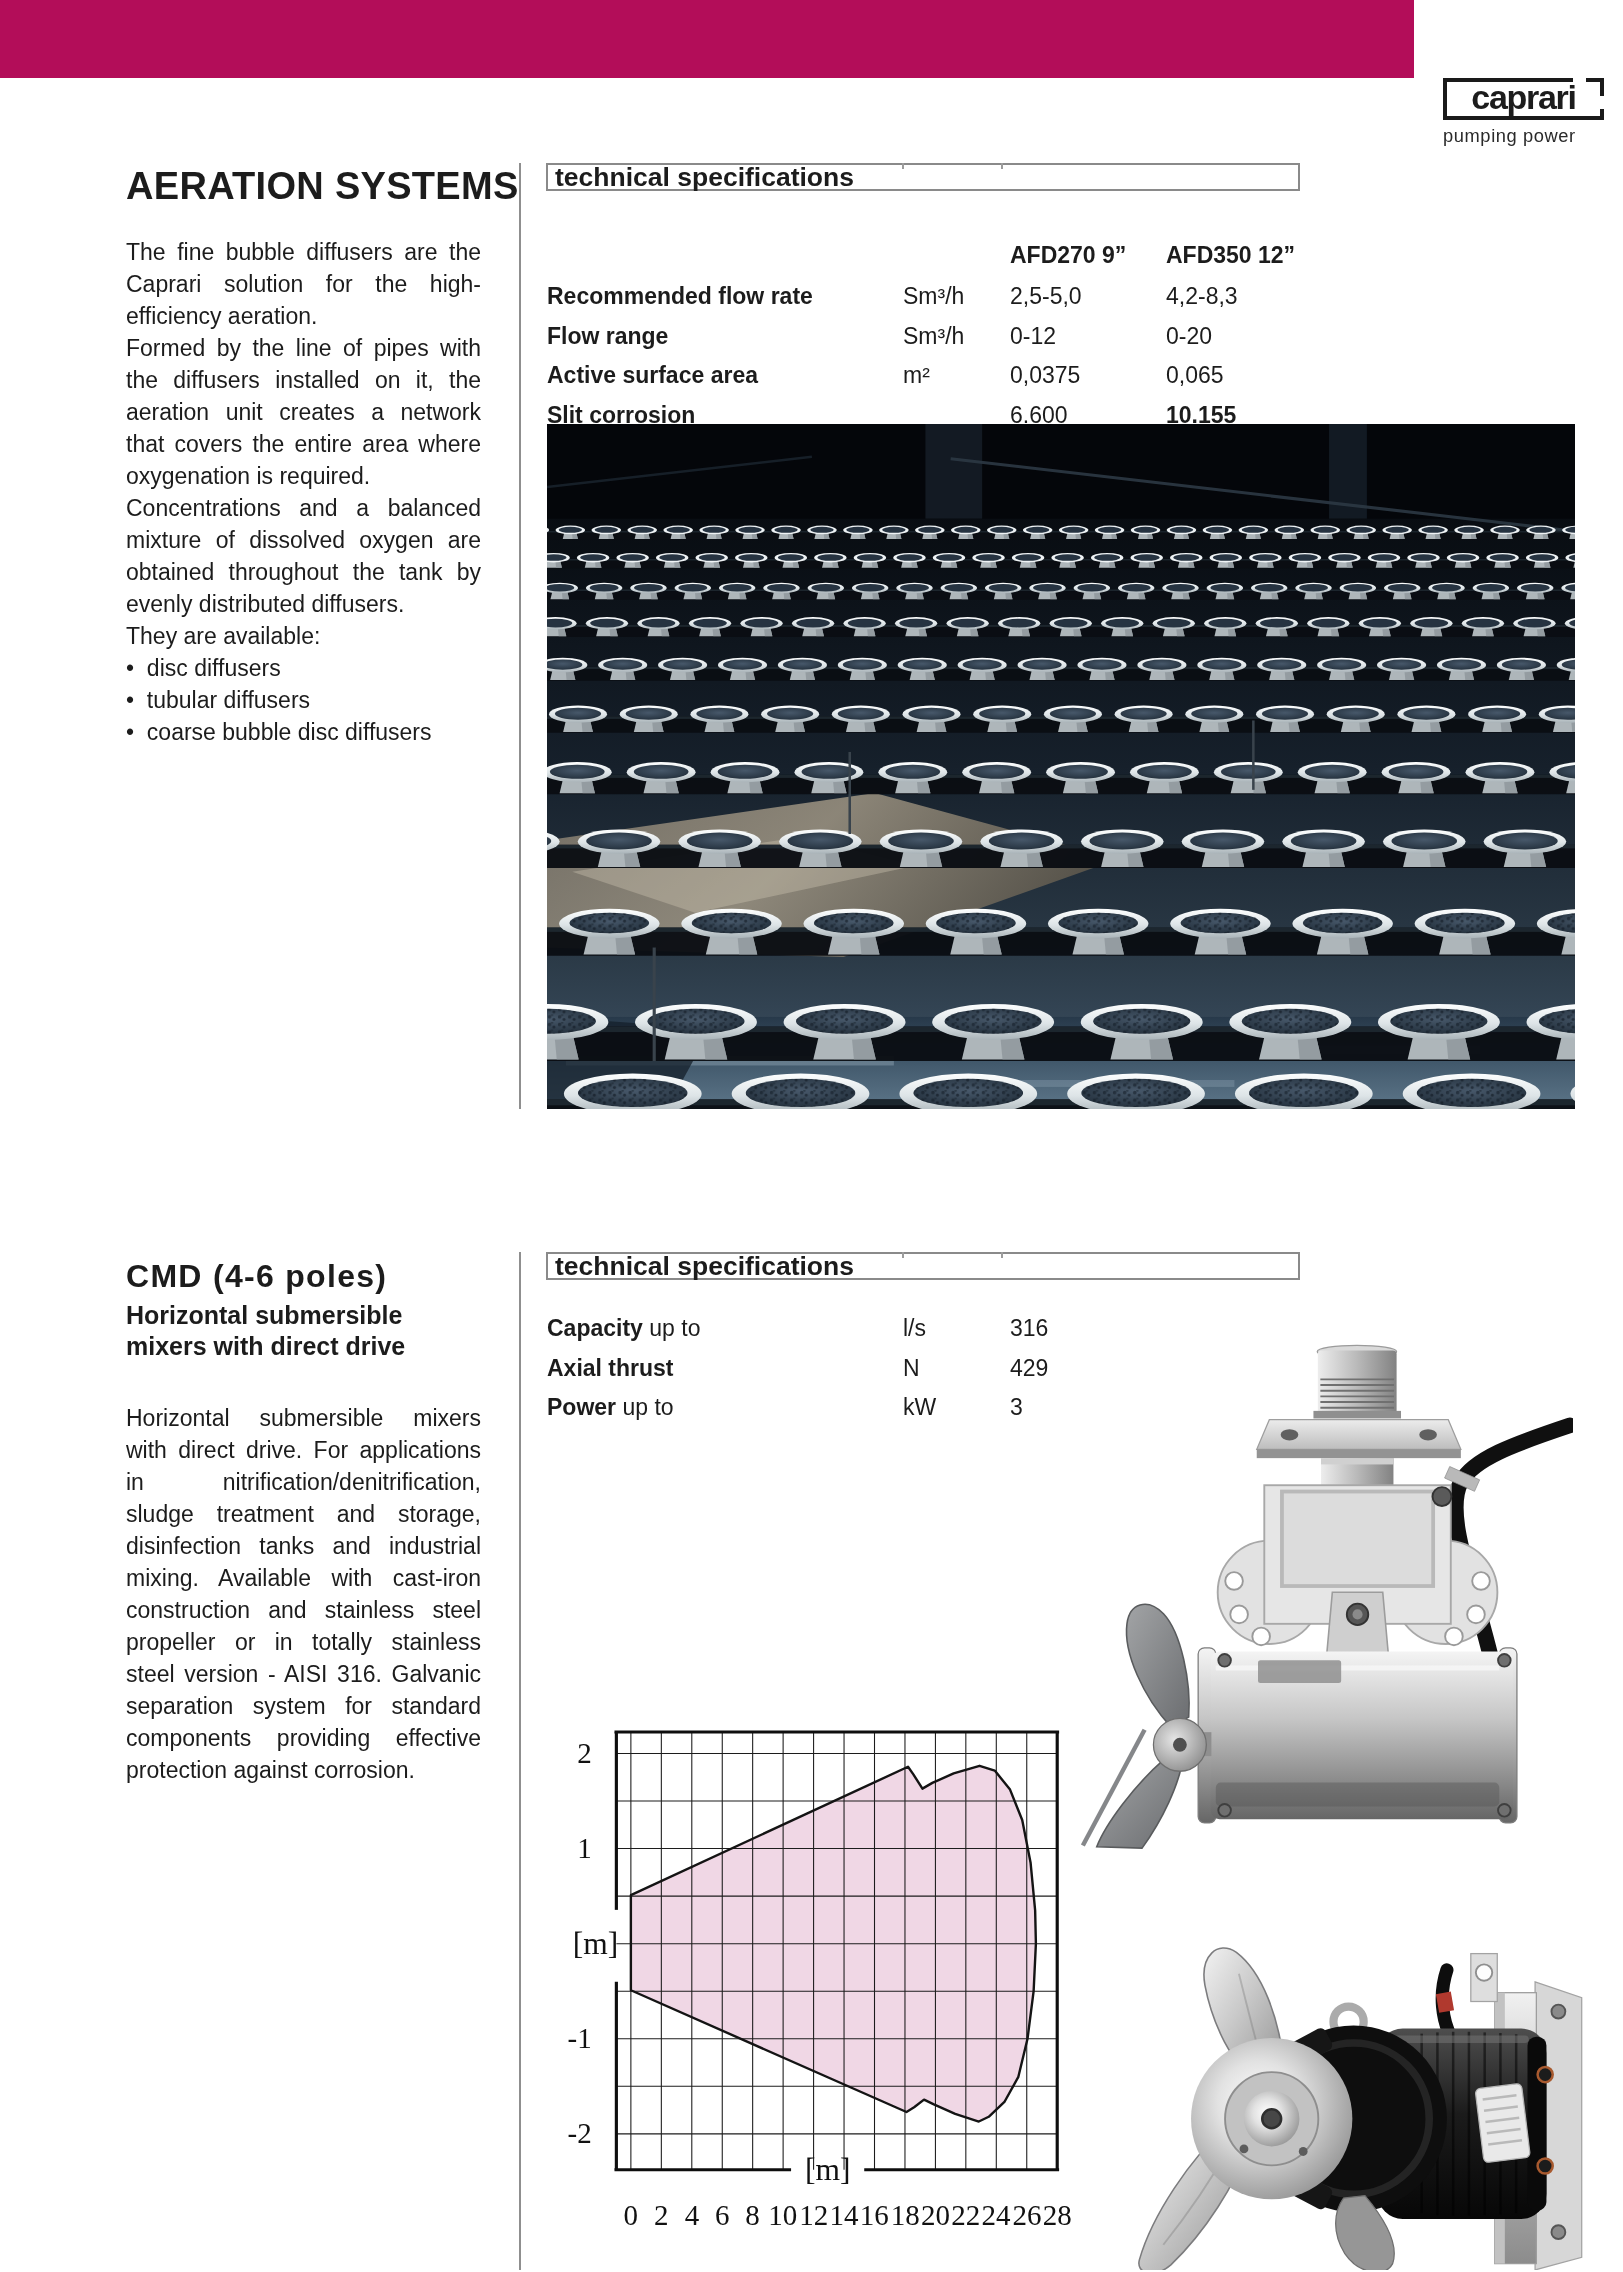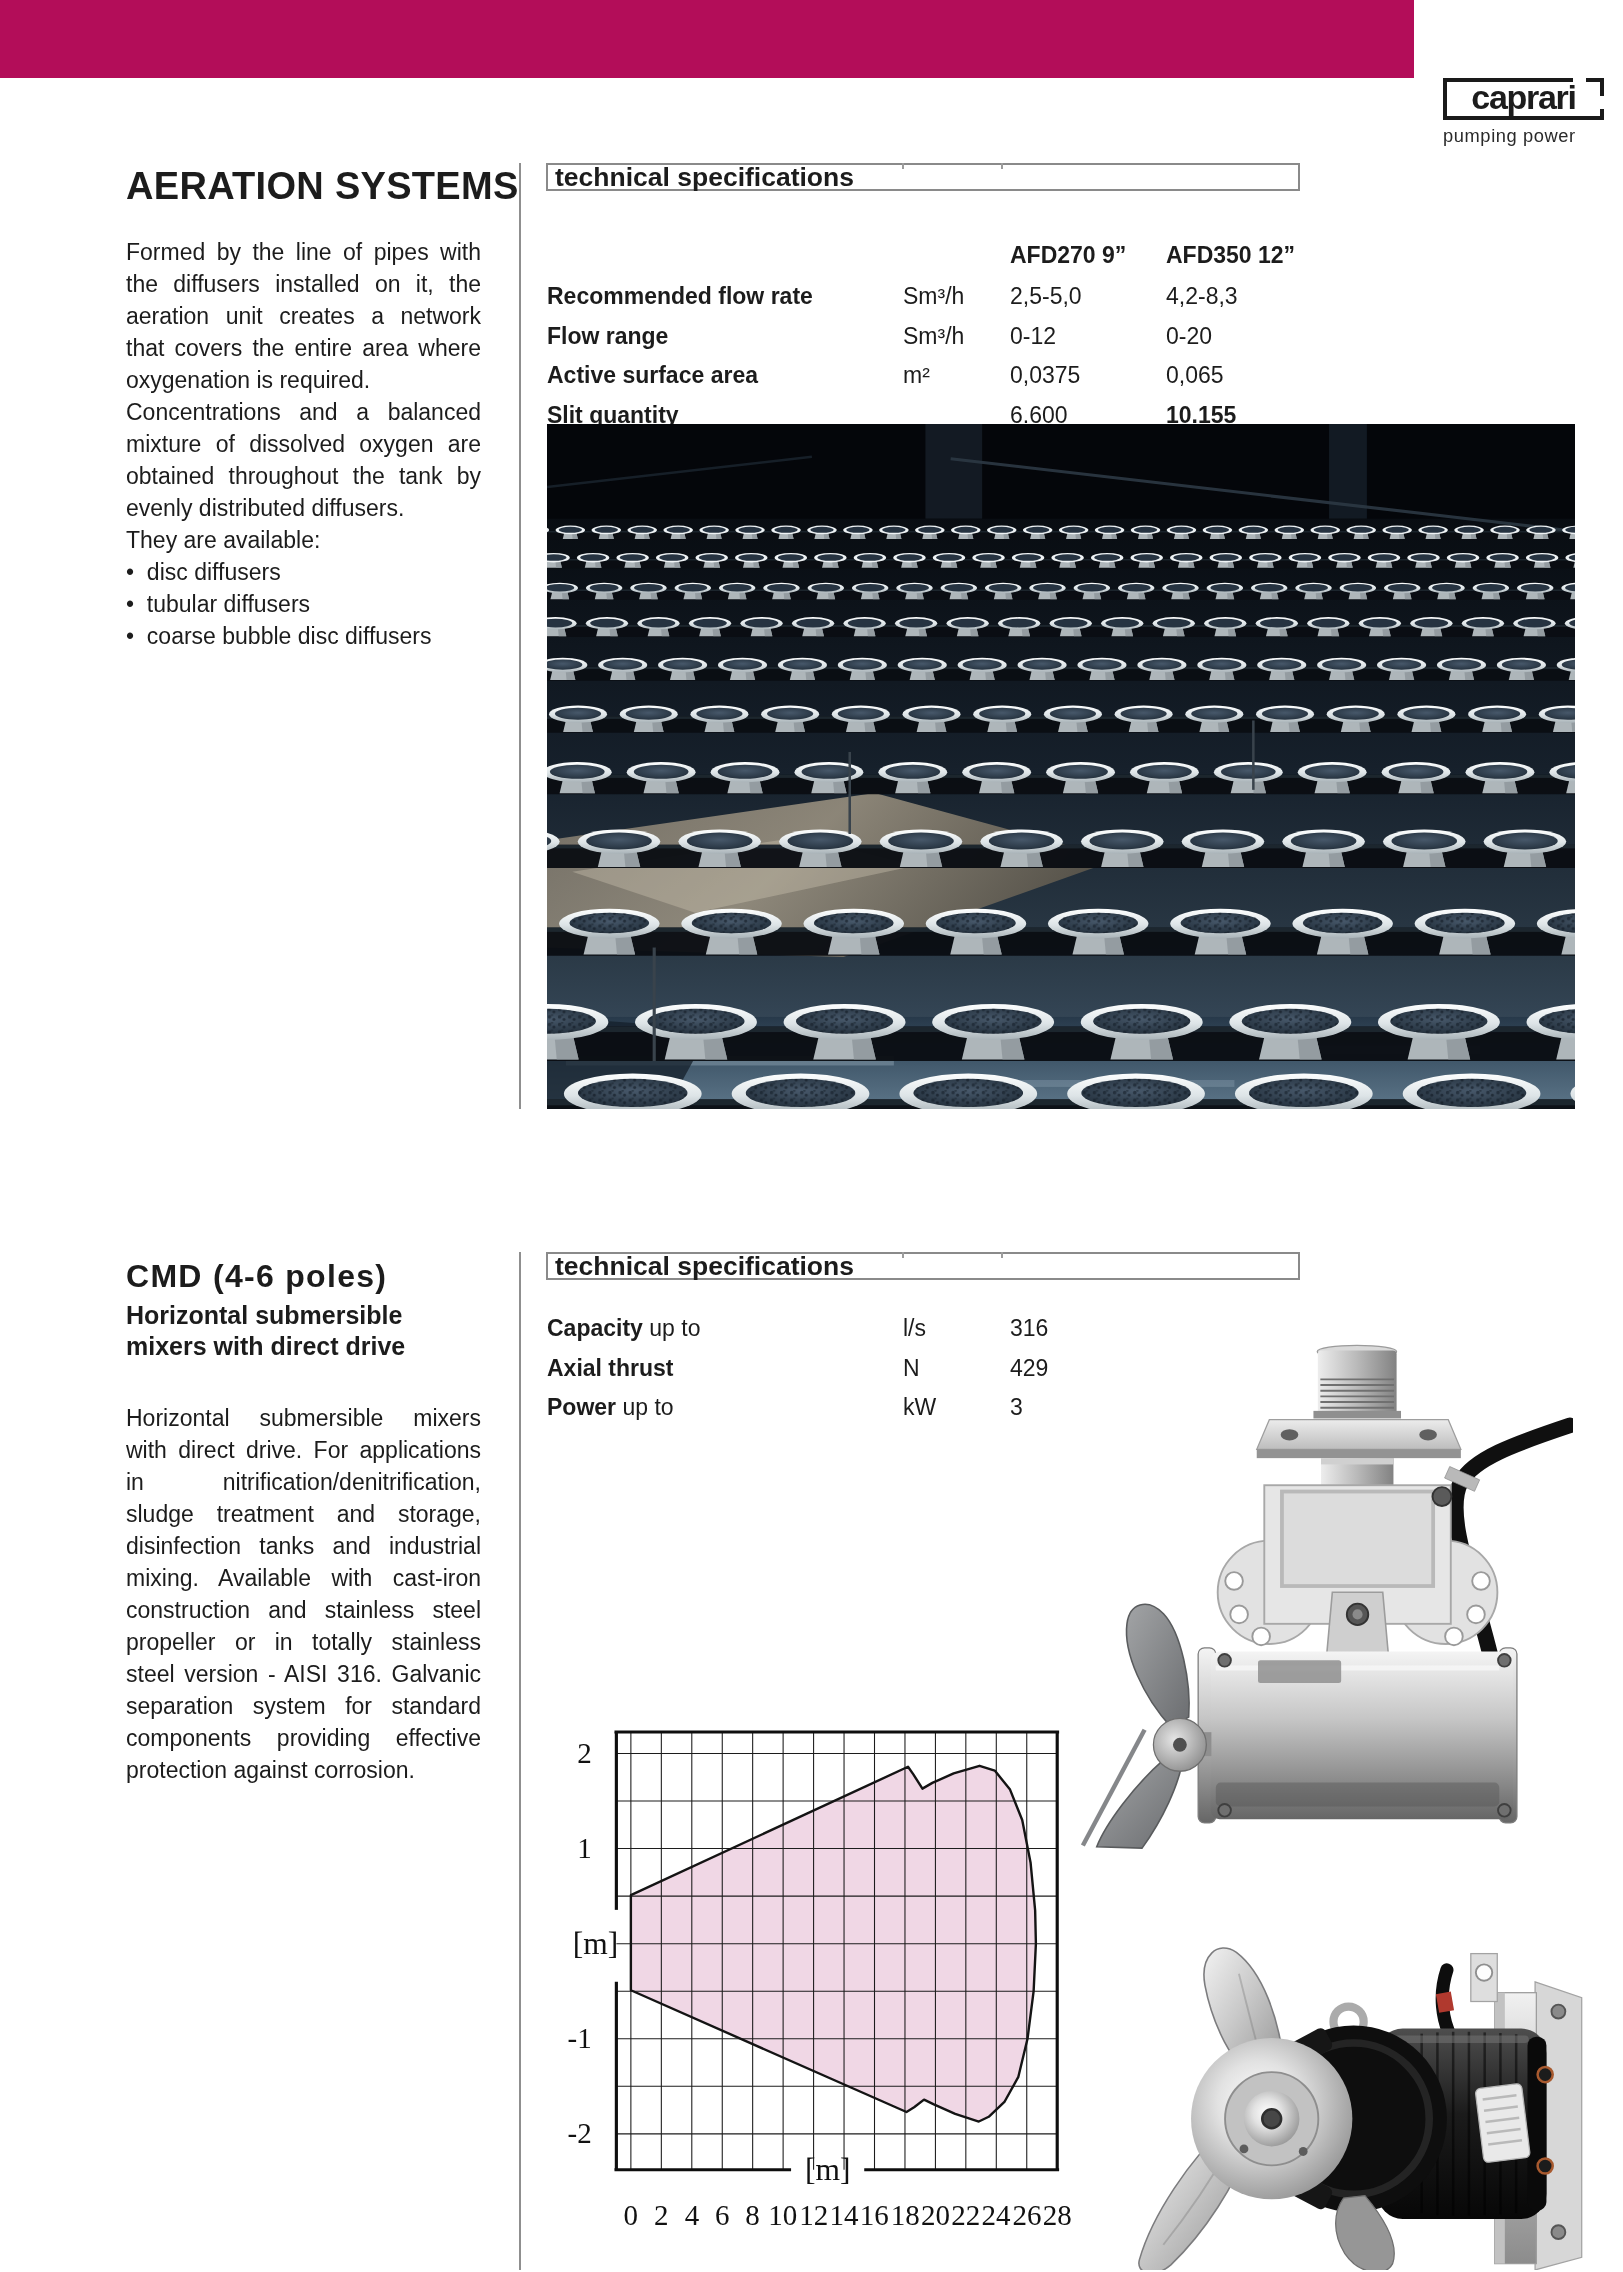--- a/index.html
+++ b/index.html
@@ -43,20 +43,21 @@
   </div>
   <div class="abs logo-gap-top"></div>
   <div class="abs logo-gap-right"></div>
   <div class="abs logo-tagline">pumping power</div>
 
   <div class="abs vline" style="left:519px;top:163px;height:946px;"></div>
 
   <h1 class="abs sec-title" style="left:126px;top:165px;">AERATION SYSTEMS</h1>
 
   <div class="abs body-text" id="aeration-body" style="left:126px;top:236px;">
+      <p>The fine bubble diffusers are the Caprari solution for the high-efficiency aeration.</p>
       <p>Formed by the line of pipes with the diffusers installed on it, the aeration unit creates a network that covers the entire area where oxygenation is required.</p>
       <p>Concentrations and a balanced mixture of dissolved oxygen are obtained throughout the tank by evenly distributed diffusers.</p>
       <p>They are available:</p>
       <ul class="bullets">
         <li>disc diffusers</li>
         <li>tubular diffusers</li>
         <li>coarse bubble disc diffusers</li>
       </ul>
     </div>
 
@@ -74,21 +75,21 @@
       <div class="tcell" style="left: 463px; top: 41px;">2,5-5,0</div>
       <div class="tcell" style="left: 619px; top: 41px;">4,2-8,3</div>
       <div class="tcell tbold" style="left: 0px; top: 81px;">Flow range</div>
       <div class="tcell" style="left: 356px; top: 81px;">Sm³/h</div>
       <div class="tcell" style="left: 463px; top: 81px;">0-12</div>
       <div class="tcell" style="left: 619px; top: 81px;">0-20</div>
       <div class="tcell tbold" style="left: 0px; top: 120px;">Active surface area</div>
       <div class="tcell" style="left: 356px; top: 120px;">m²</div>
       <div class="tcell" style="left: 463px; top: 120px;">0,0375</div>
       <div class="tcell" style="left: 619px; top: 120px;">0,065</div>
-      <div class="tcell tbold" style="left: 0px; top: 160px;">Slit quantity</div>
+      <div class="tcell tbold" style="left: 0px; top: 160px;">Slit corrosion</div>
       <div class="tcell" style="left: 463px; top: 160px;">6.600</div>
       <div class="tcell" style="left: 619px; top: 160px; font-weight: bold;">10.155</div>
     </div>
 
   <div class="abs photo" id="tank-photo" style="left:547px;top:424px;width:1028px;height:685px;">
       <svg viewBox="0 0 1630 1086" width="1028" height="685" preserveAspectRatio="none">
         <defs>
           <linearGradient id="tkbg" x1="0" y1="0" x2="0" y2="1">
             <stop offset="0" stop-color="#05070b"></stop>
             <stop offset="0.2" stop-color="#0a0f15"></stop>

